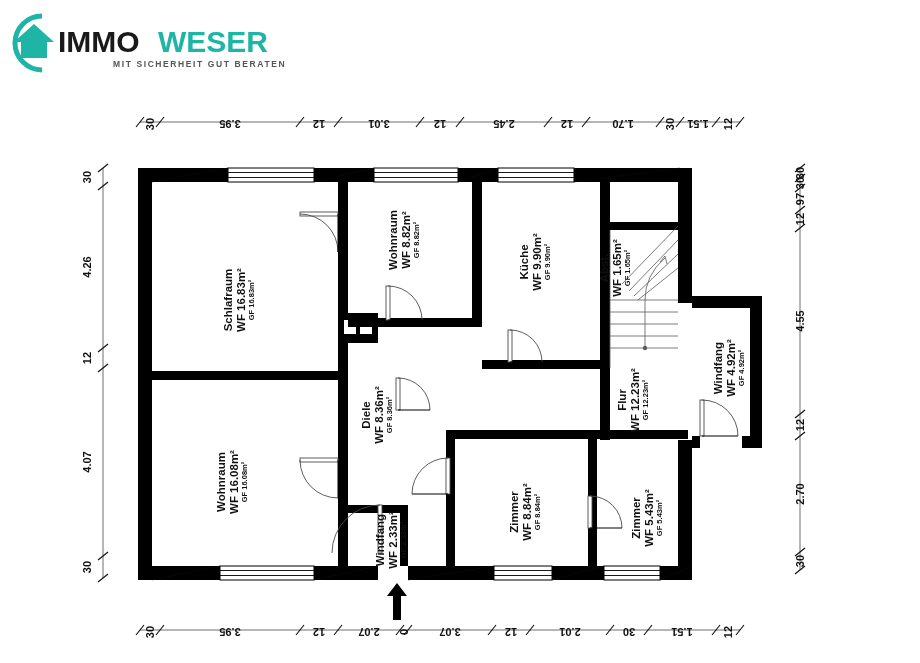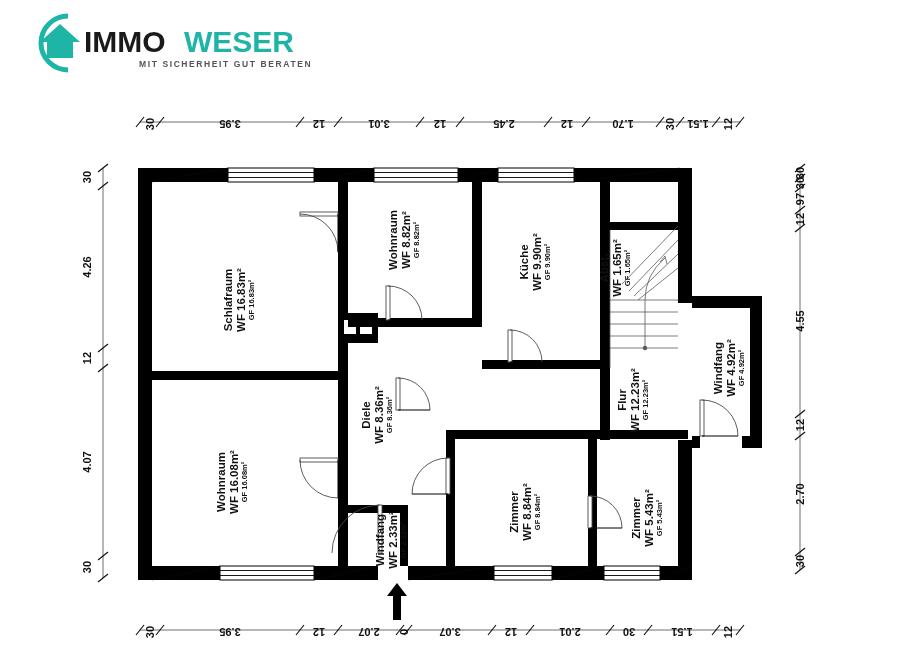--- a/index.html
+++ b/index.html
@@ -3,21 +3,21 @@
 <meta charset="utf-8">
 <title>Grundriss</title>
 <style>
   html,body{margin:0;padding:0;background:#ffffff;}
   body{
     width:920px;height:663px;overflow:hidden;position:relative;
     font-family:"Liberation Sans","DejaVu Sans",sans-serif;
     color:#1a1a1a;
   }
   
-  #logo{position:absolute;left:26px;top:8px;width:300px;height:70px;}
+  #logo{position:absolute;left:0;top:8px;width:300px;height:70px;}
   #logo svg{display:block;}
   
   #plan{position:absolute;left:0;top:0;width:920px;height:663px;}
   #plan svg{display:block;position:absolute;left:0;top:0;}
   .dimtxt{
     font-family:"Liberation Sans","DejaVu Sans",sans-serif;
     font-size:11px;font-weight:700;fill:#111;
   }
   .roomname{
     font-family:"Liberation Sans","DejaVu Sans",sans-serif;

